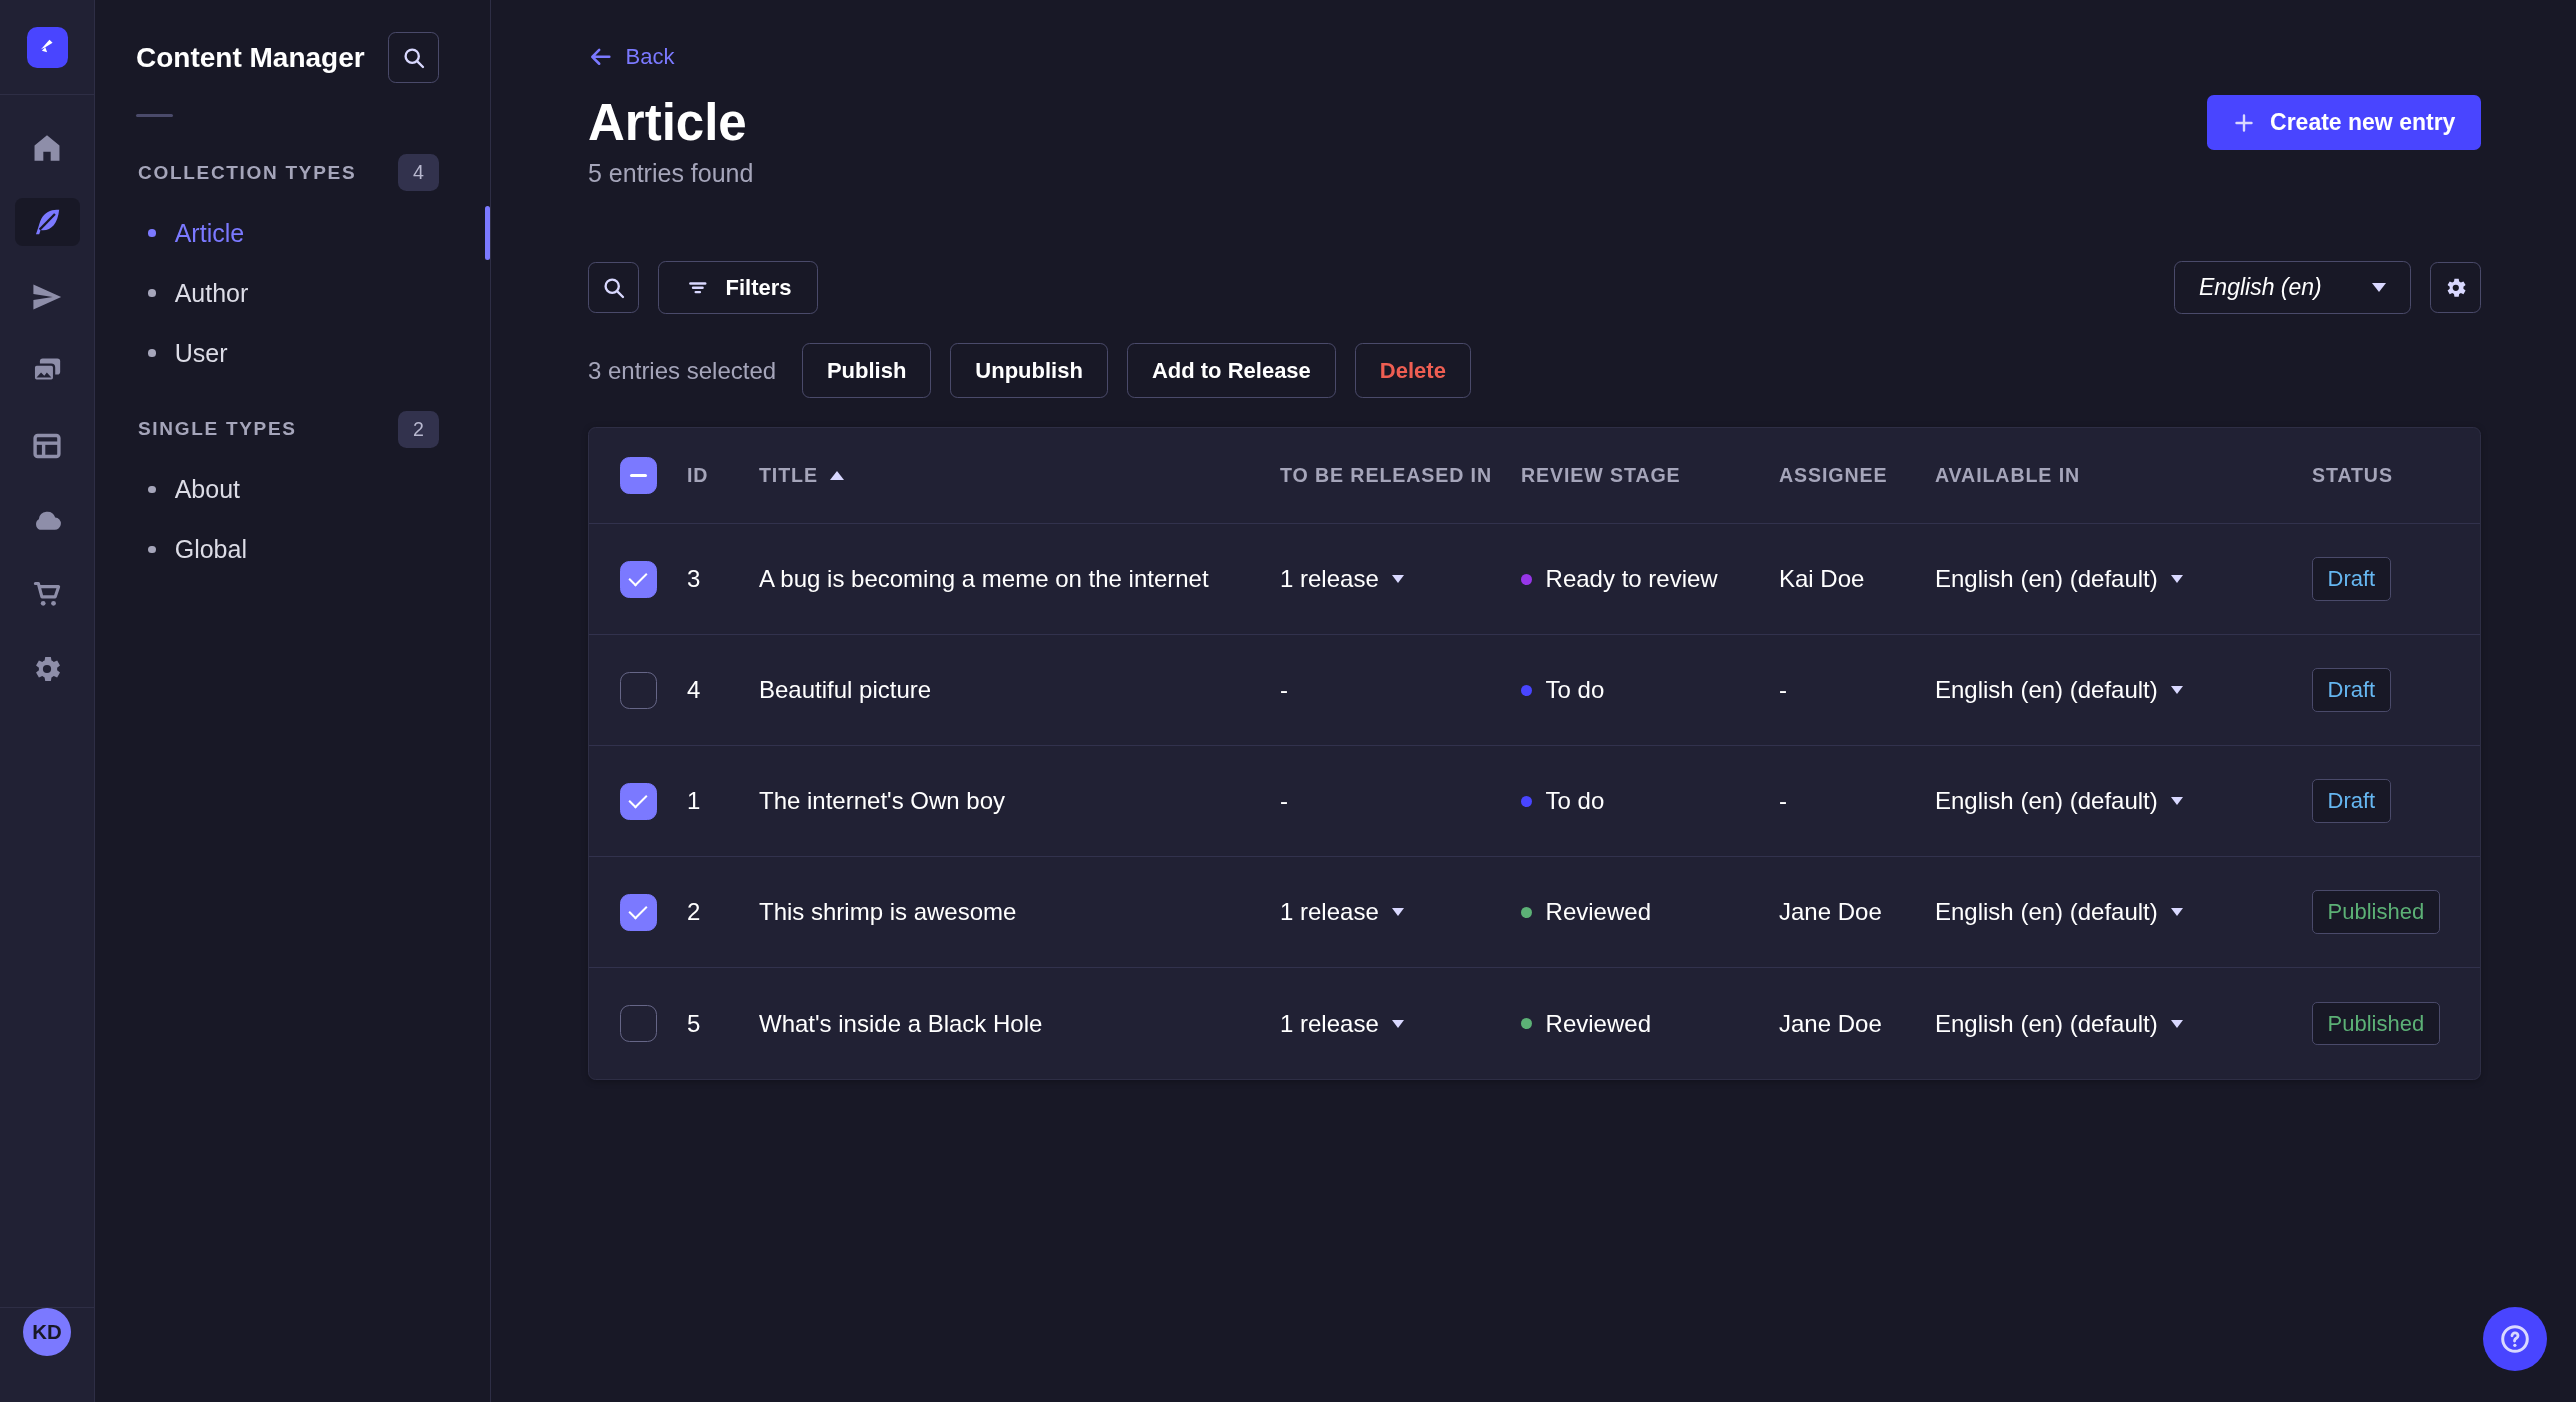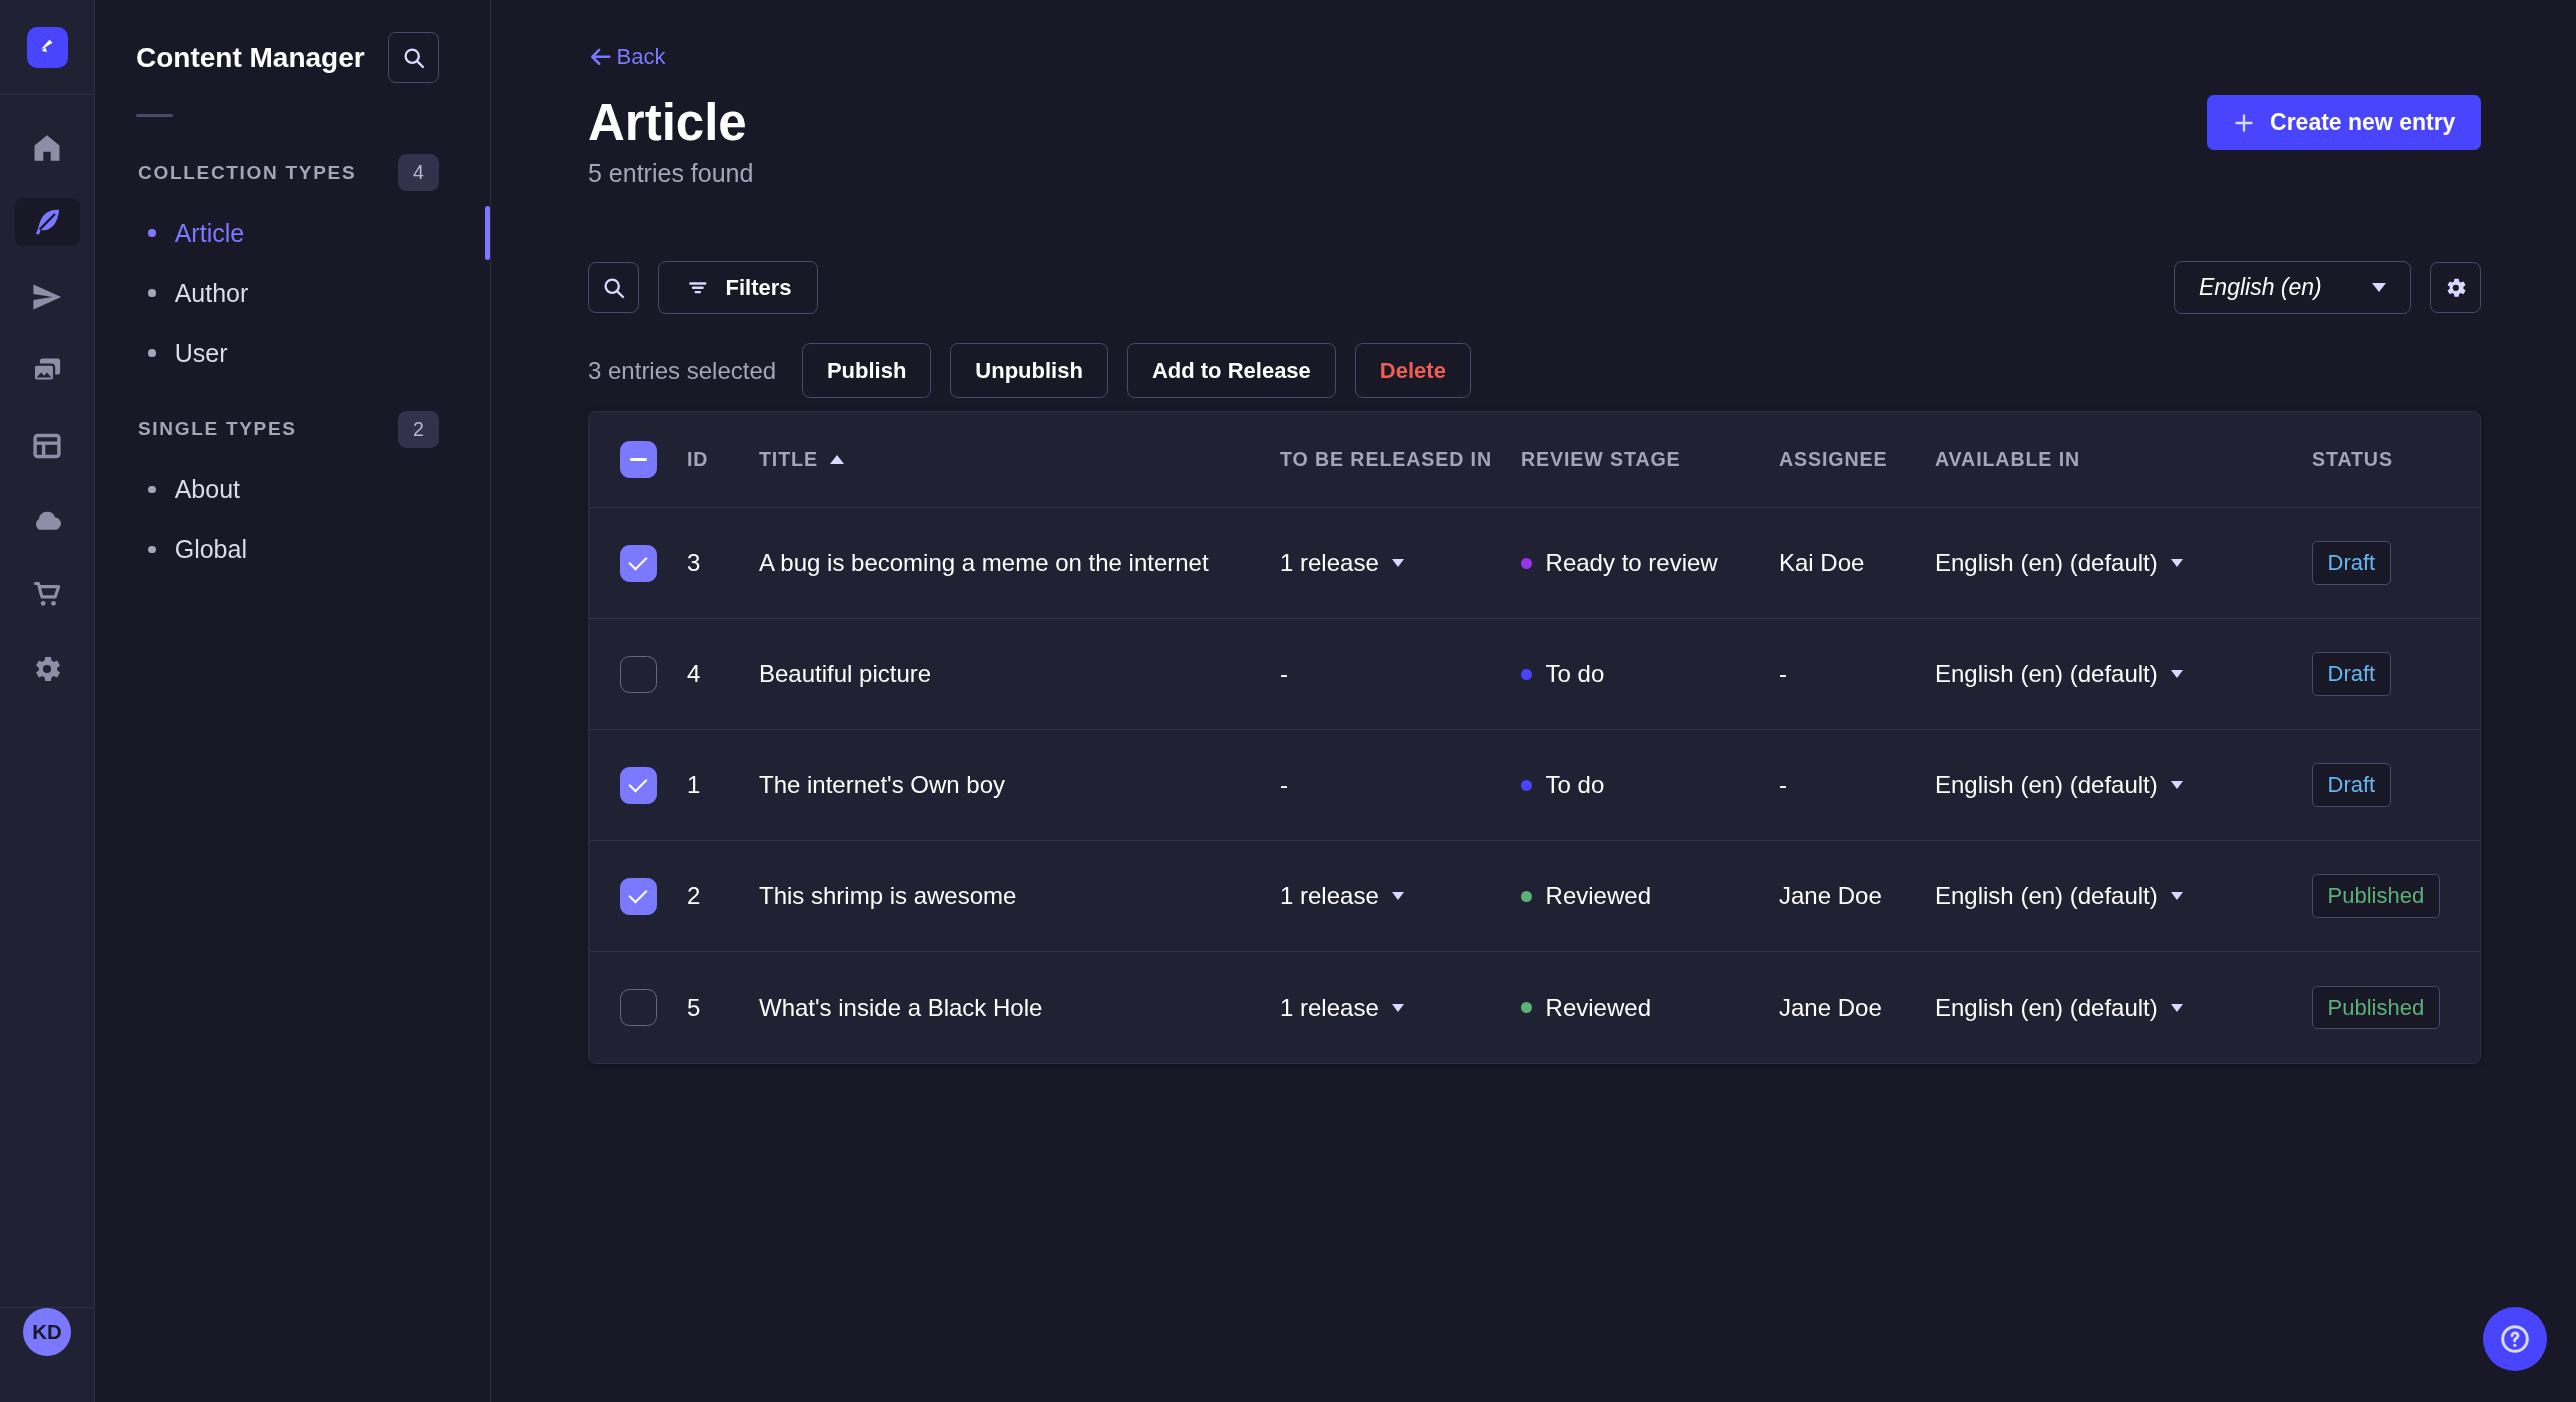--- a/index.html
+++ b/index.html
@@ -103,21 +103,21 @@
   .nav-item.active .bullet { background: #7b79ff; }
   .nav-item.active .active-bar {
     position: absolute; right: 0; top: 3.4px; bottom: 3.4px; width: 5.1px;
     background: #7b79ff; border-radius: 2.6px;
   }
 
   
   .main { flex: 1; padding: 34px 95px 0 97px; }
   .back-row { margin-top: 10.2px; }
   .back-link {
-    display: inline-flex; align-items: center; gap: 3px;
+    display: inline-flex; align-items: center; gap: 12px;
     color: #7b79ff; font-size: 22px; cursor: pointer; text-decoration: none;
   }
   .back-link svg { width: 25.6px; height: 25.6px; }
   .title-row { margin-top: 20.4px; display: flex; align-items: center; justify-content: space-between; }
   .page-title { font-size: 51px; font-weight: 700; color: #ffffff; }
   .primary-btn {
     background: #4945ff; color: #ffffff; border: none; border-radius: 6.8px;
     height: 55px; padding: 0 25.6px;
     font-size: 23px; font-weight: 700; font-family: inherit;
     display: flex; align-items: center; gap: 13.6px; cursor: pointer;
@@ -151,21 +151,21 @@
   .sel-btn {
     background: transparent; border: 0.9px solid #4a4a6a; border-radius: 7.7px;
     height: 55px; padding: 0 24px;
     color: #ffffff; font-size: 22px; font-weight: 700; font-family: inherit;
     cursor: pointer;
   }
   .sel-btn.danger { color: #ee5e52; }
 
   
   .table-card {
-    margin-top: 13px;
+    margin-top: 29px;
     background: #212134;
     border: 0.9px solid #2e2e45;
     border-radius: 7.7px;
     box-shadow: 0 1.7px 6.8px rgba(0,0,0,0.25);
     overflow: hidden;
   }
   .tgrid { display: grid; grid-template-columns: 98px 72px 521px 241px 258px 156px 377px 1fr; align-items: center; }
   .thead { height: 96px; border-bottom: 0.9px solid #32324d; }
   .th { font-size: 19.6px; font-weight: 700; letter-spacing: 0.9px; color: #a5a5ba; display: flex; align-items: center; }
   .trow { height: 111px; border-bottom: 0.9px solid #32324d; }

